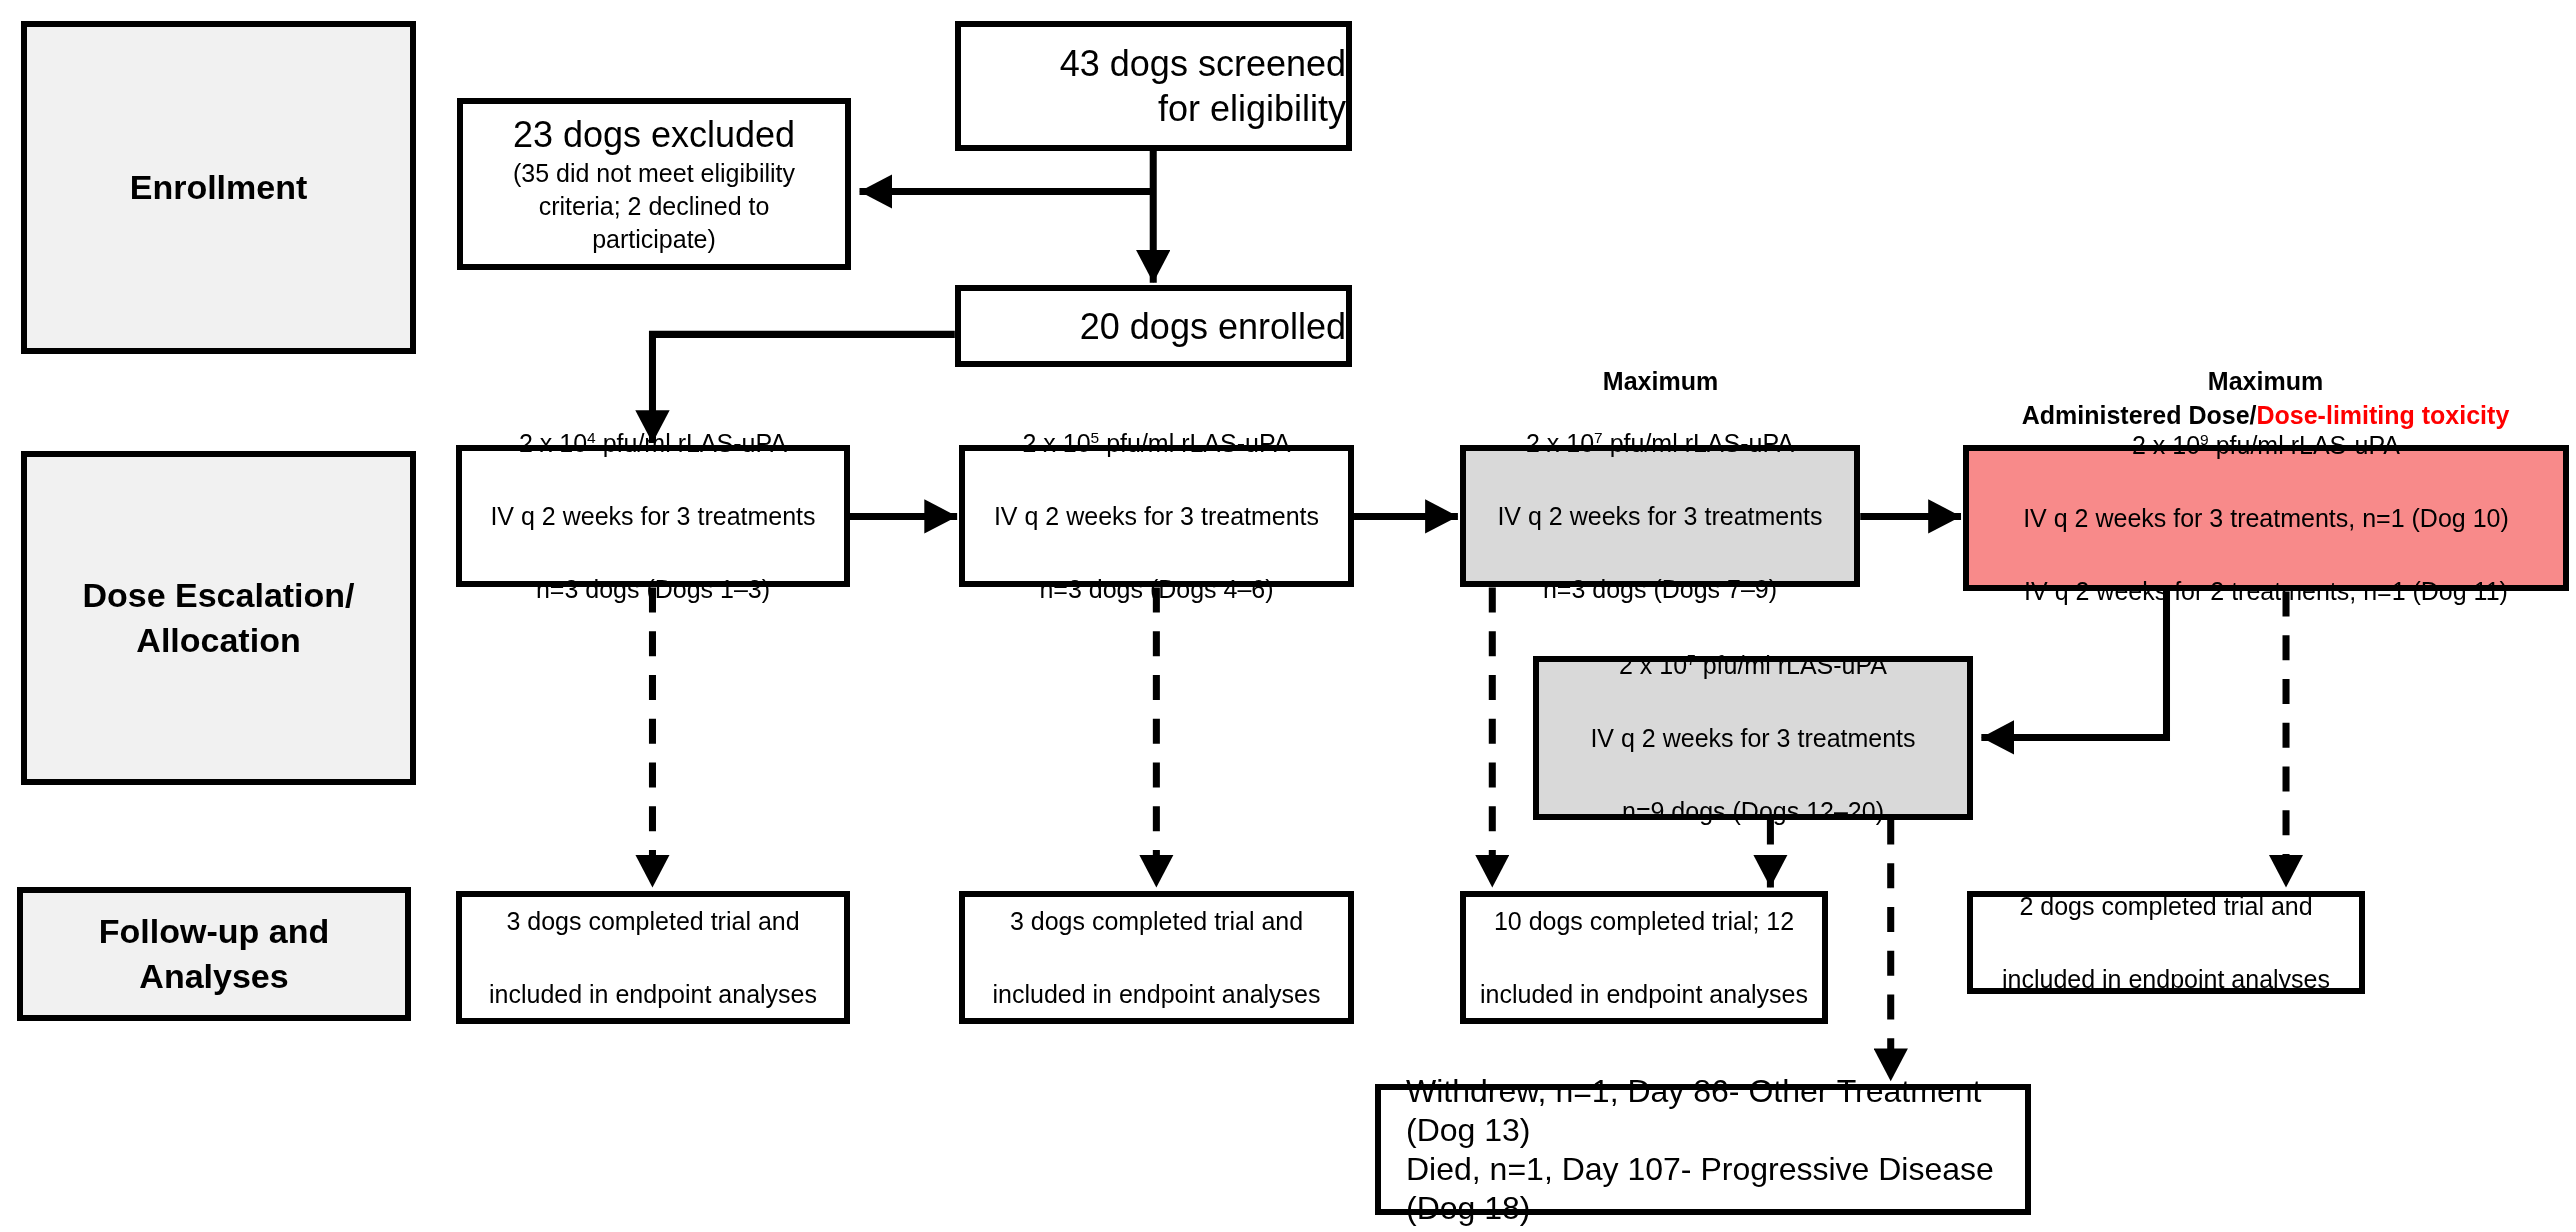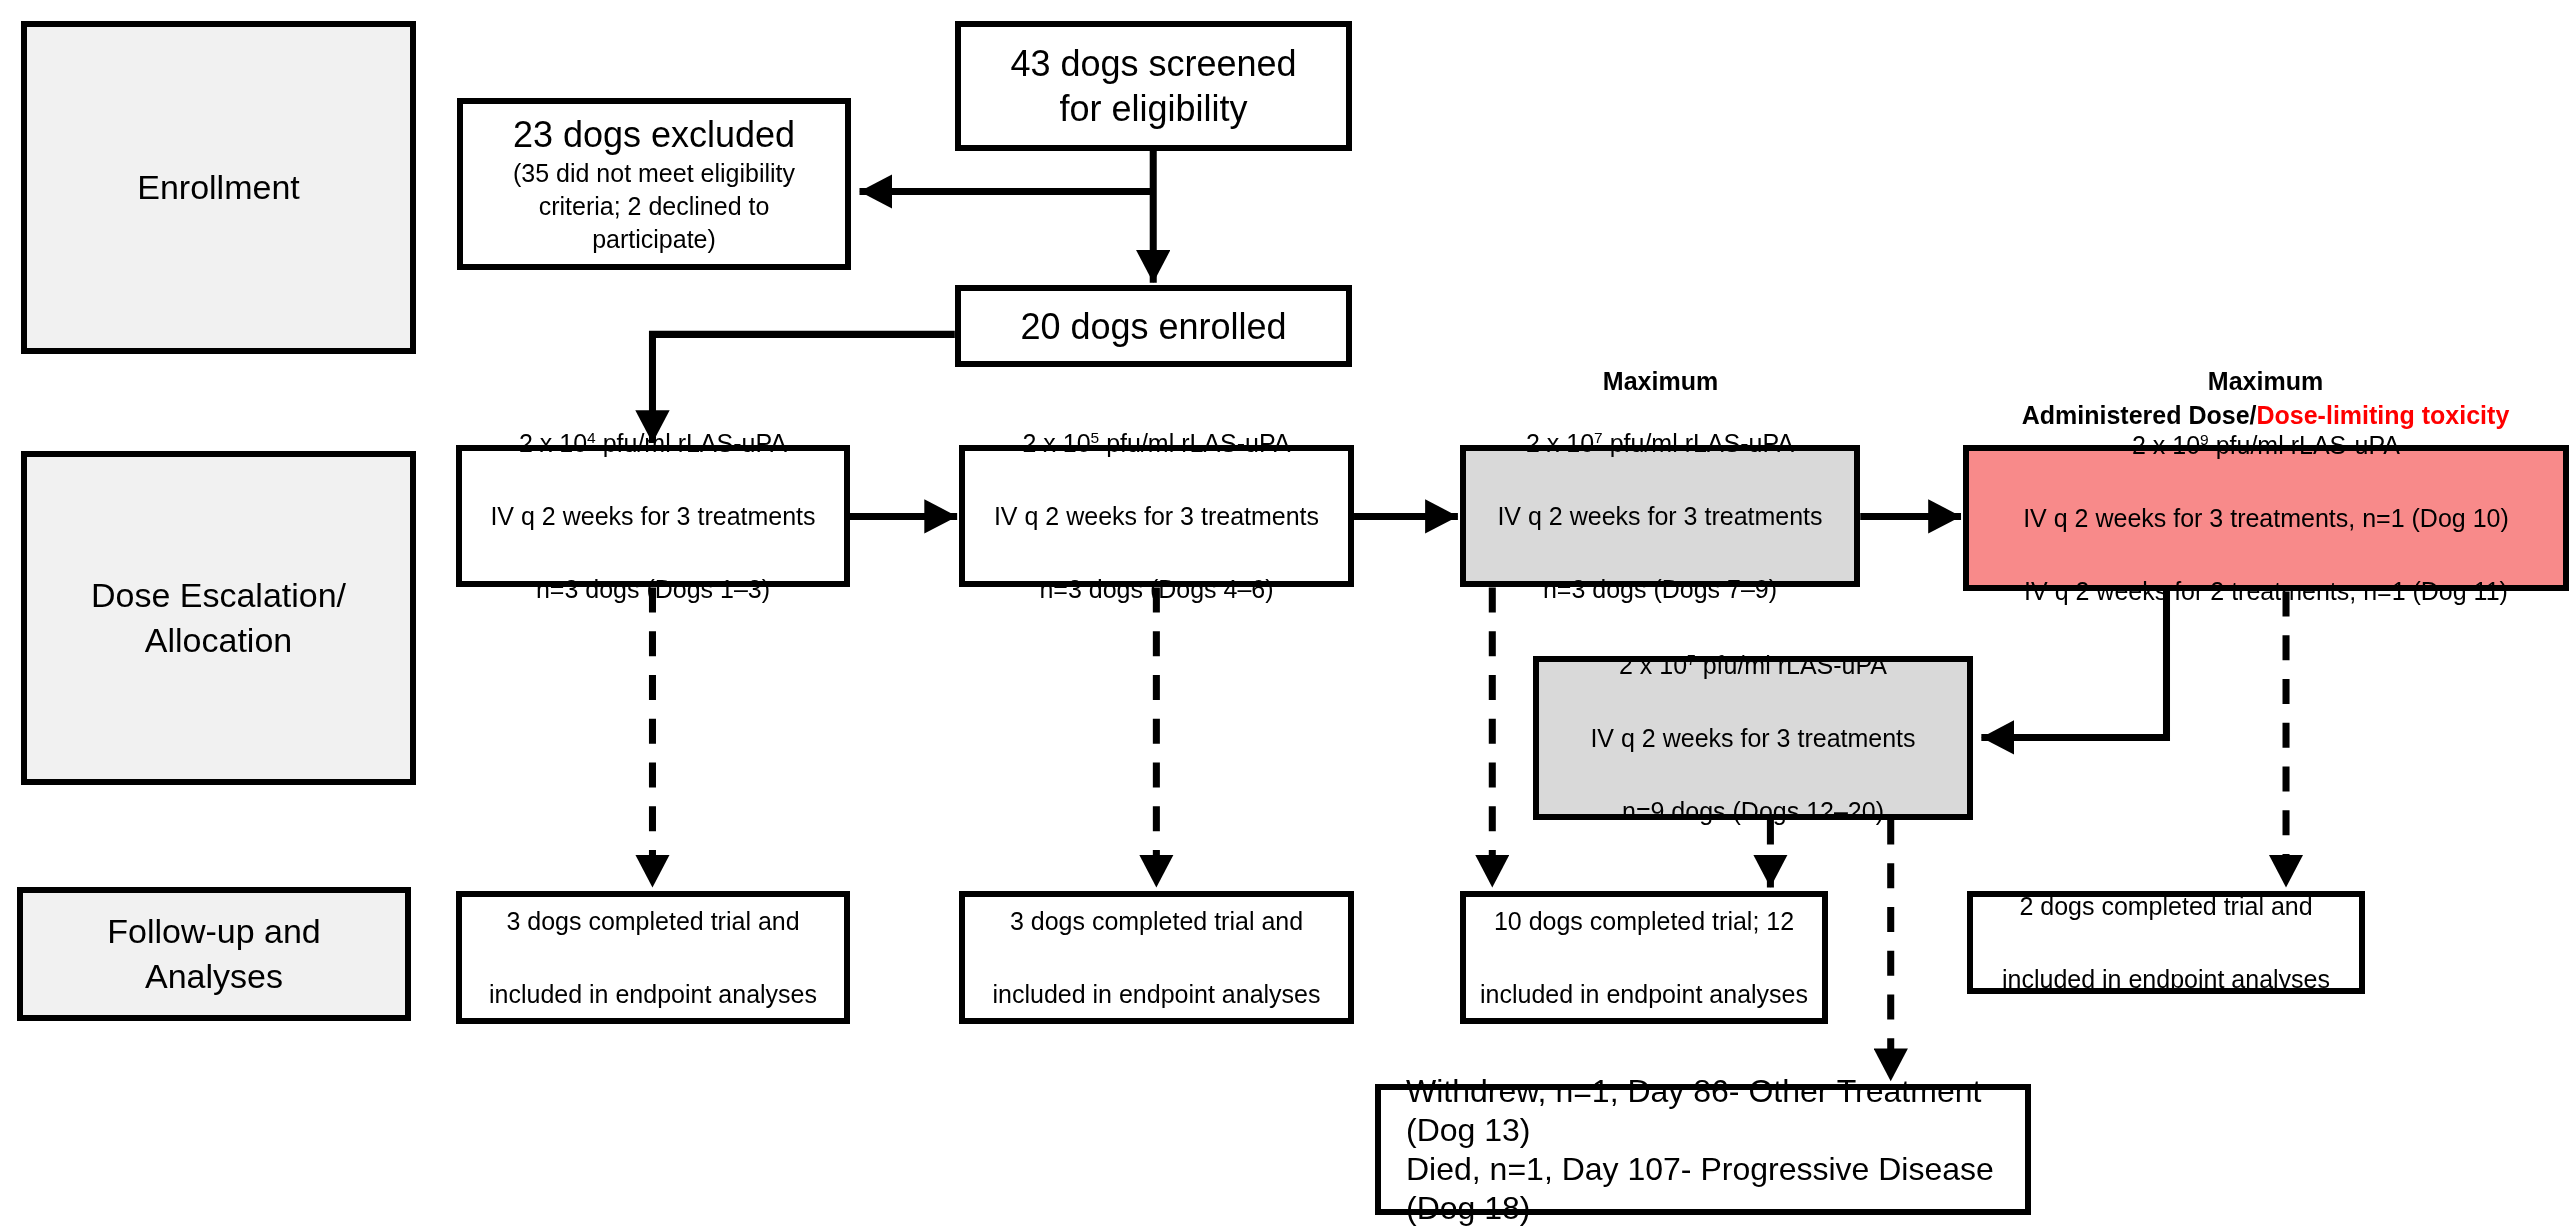--- a/index.html
+++ b/index.html
@@ -19,25 +19,25 @@
     border:6.3px solid #000;
     background:#ffffff;
     display:flex;
     flex-direction:column;
     justify-content:center;
     align-items:center;
     text-align:center;
   }
   .stage{
     background:#f1f1f1;
-    font-weight:normal;
+    font-weight:bold;
     font-size:34px;
     line-height:45px;
   }
-  .big{font-size:36px;line-height:45px;}
+  .big{font-size:36px;line-height:45px;align-items:flex-end;}
   .body-text{font-size:25px;line-height:38px;gap:35px;}
   .gray{background:#d9d9d9;}
   .red{background:#f88a8a;}
   .excl-title{font-size:36px;line-height:45px;}
   .excl-detail{font-size:25px;line-height:33px;}
   .annotation{
     position:absolute;
     text-align:center;
     font-weight:bold;
     font-size:25px;

